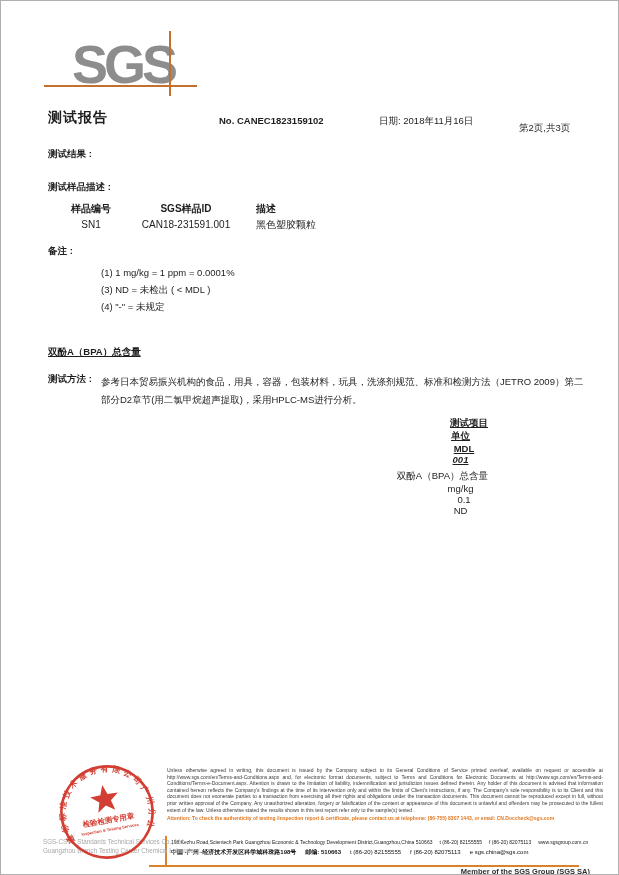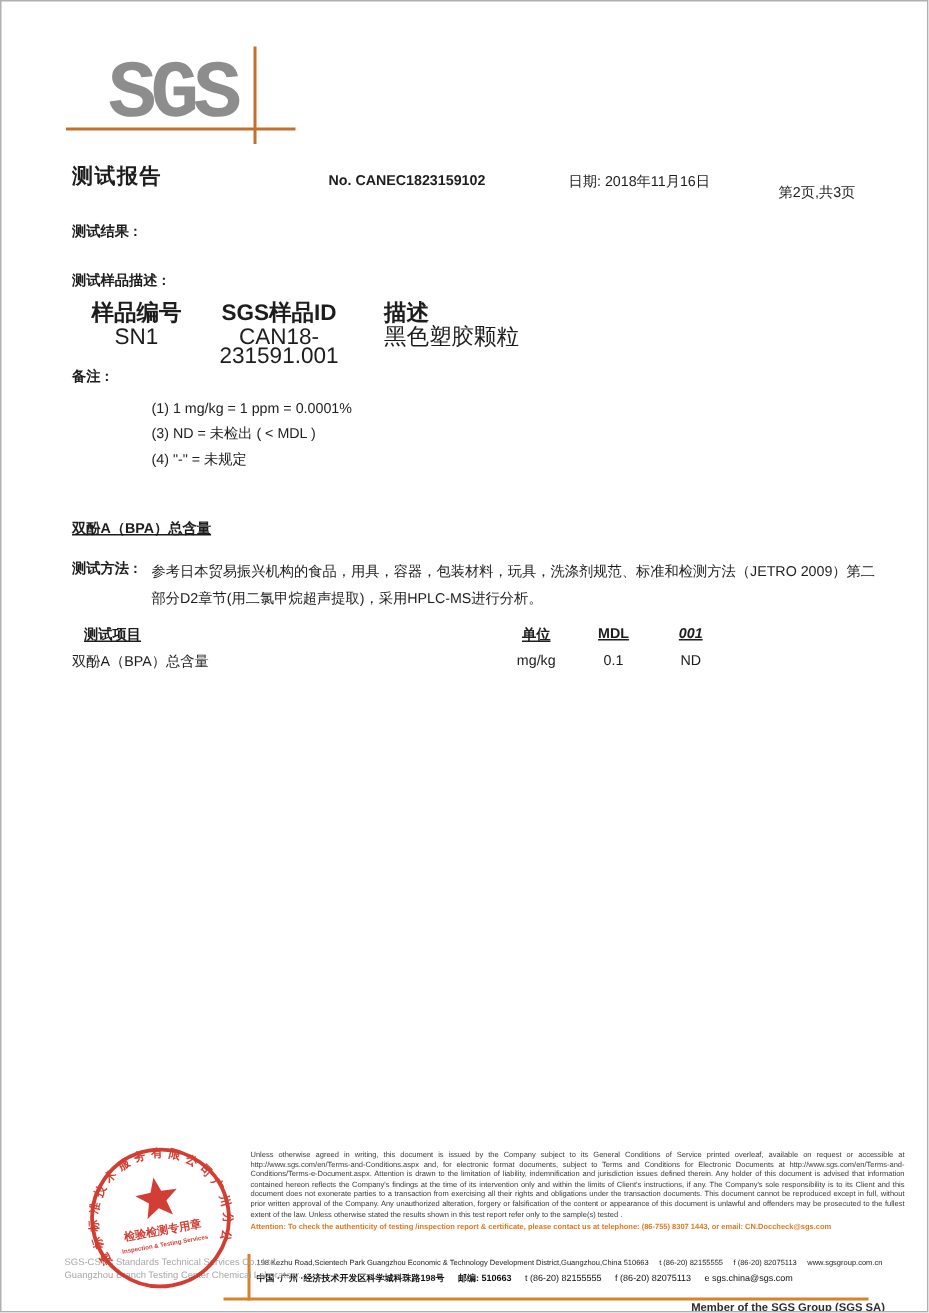--- a/index.html
+++ b/index.html
@@ -6,52 +6,52 @@
   .page {
     position:relative; width:619px; height:875px; margin:0 auto;
     background:#ffffff; border:1px solid #b0b0b0; box-sizing:border-box;
     font-family:"Liberation Sans","DejaVu Sans",sans-serif; color:#1d1d1d;
     overflow:hidden;
   }
   .abs { position:absolute; }
 
   
   .sgs-logo { left:71px; top:40px; font-size:54px; line-height:46px; font-weight:bold;
-              color:#8d8d8d; letter-spacing:-4px;font-family:Liberation Mono, monospace; }
+              color:#8d8d8d; letter-spacing:-4px; }
   .logo-vline { left:168px; top:30px; width:1.5px; height:65px; background:#c4702c; }
   .logo-hline { left:43px; top:84px; width:153px; height:1.5px; background:#c4702c; }
 
   
   .doc-title { left:47px; top:108px; font-size:14px; font-weight:bold; letter-spacing:1px; }
   .report-no { left:218px; top:114px; font-size:9.5px;font-weight:bold; }
   .hdr-date  { left:378px; top:114px; font-size:9.5px; }
   .hdr-page  { left:518px; top:121px; font-size:9.5px; }
 
   .lbl { font-size:9.5px; font-weight:bold; }
   .u   { }
 
   .results-label     { left:47px; top:147px; }
   .sample-desc-label { left:47px; top:180px; }
 
   .sample-table { left:55px; top:201px; display:grid; grid-template-columns:70px 120px auto;
-                  row-gap:3px; font-size:15px; line-height:13px; }
+                  row-gap:3px; font-size:10px; line-height:13px; }
   .sample-table .c1,.sample-table .c2 { text-align:center; }
   .sample-table .c3 { padding-left:10px; }
   .sample-table .hdr { font-weight:bold; }
 
   .remarks-label { left:47px; top:244px; }
   .remarks { left:100px; top:263px; font-size:9.5px; line-height:17px; }
 
   .bpa-title { left:47px; top:345px; font-size:9.5px; font-weight:bold; text-decoration:underline; }
 
   .method-label { left:47px; top:372px; }
   .method-text  { left:100px; top:372px; width:484px; font-size:9.5px; line-height:17.5px; }
 
   .result-table { left:47px; top:416px; width:440px; font-size:9.5px; }
-  .result-table .row { display:flex; align-items:flex-start; }
+  .result-table .row { display:flex; align-items:flex-end;flex-direction:column; }
   .result-table .row + .row { margin-top:5px; }
   .result-table .col-item { flex:1; }
   .result-table .hdr .col-item { padding-left:8px; }
   .result-table .col-unit { width:55px; text-align:center; }
   .result-table .col-mdl  { width:48px; text-align:center; }
   .result-table .col-001  { width:55px; text-align:center; }
   .result-table .hdr span { font-weight:bold; text-decoration:underline; }
   .result-table .hdr .col-001 span { font-style:italic; }
 
   

